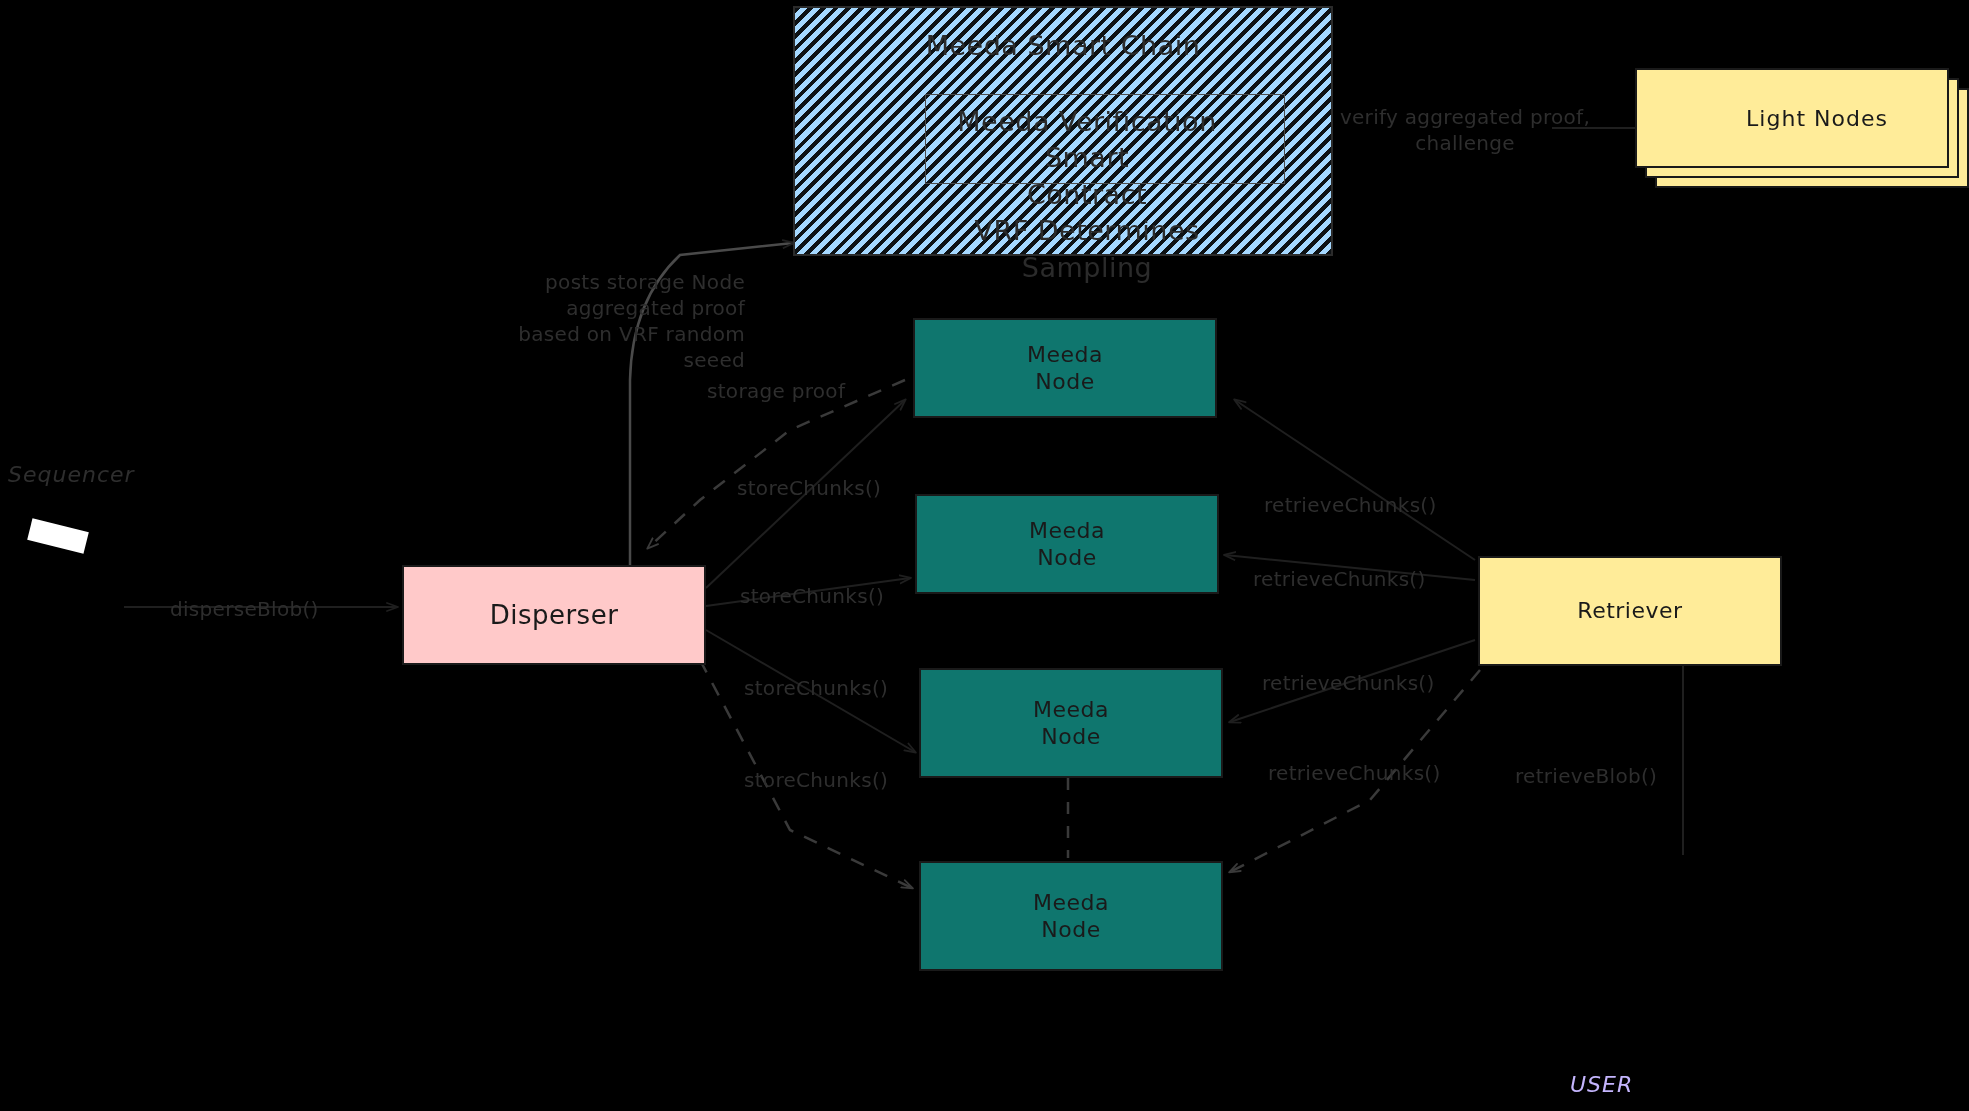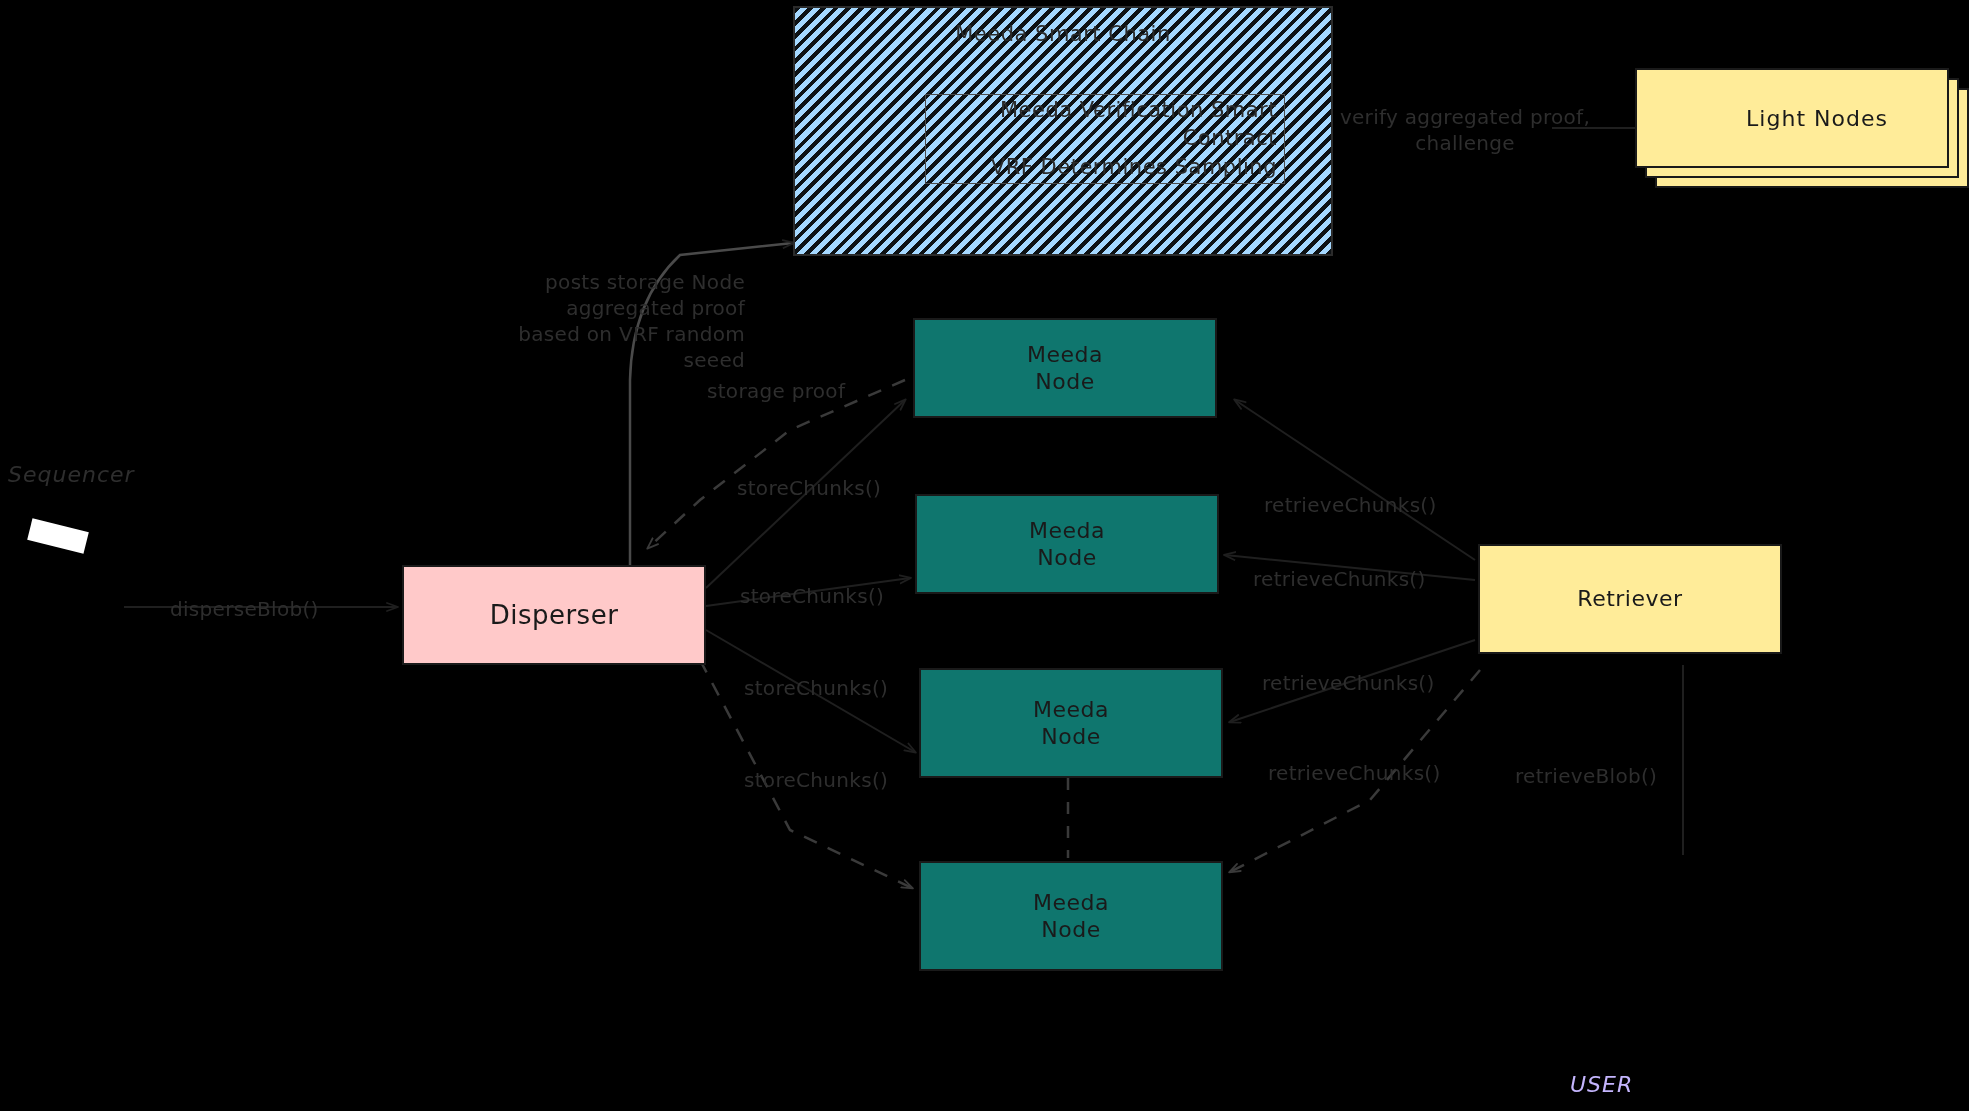--- a/index.html
+++ b/index.html
@@ -79,26 +79,27 @@
     );
   }
   .smartchain-inner {
     position: absolute;
     box-sizing: border-box;
     border: 1px solid #4a4a4a;
   }
   .sc-text {
     position: absolute;
     color: #2b2b2b;
-    font-size: 21px;
+    font-size: 27px;
     text-align: center;
     line-height: 1.35;
     white-space: pre-line;
     letter-spacing: 0.5px;
     mix-blend-mode: normal;
+    margin-top: 8px;
   }
   .edge-label {
     position: absolute;
     color: #2e2e2e;
     font-size: 20px;
     line-height: 1.3;
     white-space: pre-line;
     letter-spacing: 0.3px;
   }
   .label-center { text-align: center; }
@@ -154,21 +155,21 @@
   <path d="M1480,670 L1370,800 L1230,872" fill="none" stroke="#3a3a3a" stroke-width="2.5" stroke-dasharray="14 12" marker-end="url(#arrowhead-dash)"></path>
 
   <path d="M1683,665 L1683,855" fill="none" stroke="#1f1f1f" stroke-width="2"></path>
 
   <path d="M1068,778 L1068,858" fill="none" stroke="#3a3a3a" stroke-width="2.5" stroke-dasharray="12 12"></path>
 </svg>
 
 <div class="smartchain-outer" style="left:793px; top:6px; width:540px; height:250px;"></div>
 <div class="sc-text" style="left:793px; top:20px; width:540px;">Meeda Smart Chain</div>
 <div class="smartchain-inner" style="left:925px; top:94px; width:360px; height:90px;"></div>
-<div class="sc-text" style="left:953px; top:96px; width:324px;text-align:right;">Meeda Verification Smart
+<div class="sc-text" style="left:925px; top:96px; width:324px;">Meeda Verification Smart
 Contract
 VRF Determines Sampling</div>
 
 <div class="lightnodes-stack" style="left:1635px; top:68px; width:334px; height:120px;">
   <div class="lightnodes-card" style="left:20px; top:20px; width:314px; height:100px;"></div>
   <div class="lightnodes-card" style="left:10px; top:10px; width:314px; height:100px;"></div>
   <div class="lightnodes-card" style="left:0px; top:0px; width:314px; height:100px;"></div>
   <div class="lightnodes-label" style="left:0px; top:0px; width:364px; height:100px;">Light Nodes</div>
 </div>
 
@@ -179,21 +180,21 @@
 
 <div class="node meeda-node" style="left:913px; top:318px; width:304px; height:100px;">Meeda
 Node</div>
 <div class="node meeda-node" style="left:915px; top:494px; width:304px; height:100px;">Meeda
 Node</div>
 <div class="node meeda-node" style="left:919px; top:668px; width:304px; height:110px;">Meeda
 Node</div>
 <div class="node meeda-node" style="left:919px; top:861px; width:304px; height:110px;">Meeda
 Node</div>
 
-<div class="node retriever-node" style="left:1478px; top:544px; width:304px; height:110px;">Retriever</div>
+<div class="node retriever-node" style="left:1478px; top:556px; width:304px; height:110px;">Retriever</div>
 
 <div class="plain-label" style="left:1570px; top:1072px; color:#c4b5fd;">USER</div>
 
 <div class="edge-label" style="left:170px; top:560px;margin-top:36px;">disperseBlob()</div>
 
 <div class="edge-label label-right" style="left:470px; top:269px; width:275px;">posts storage Node
 aggregated proof
 based on VRF random
 seeed</div>
 

